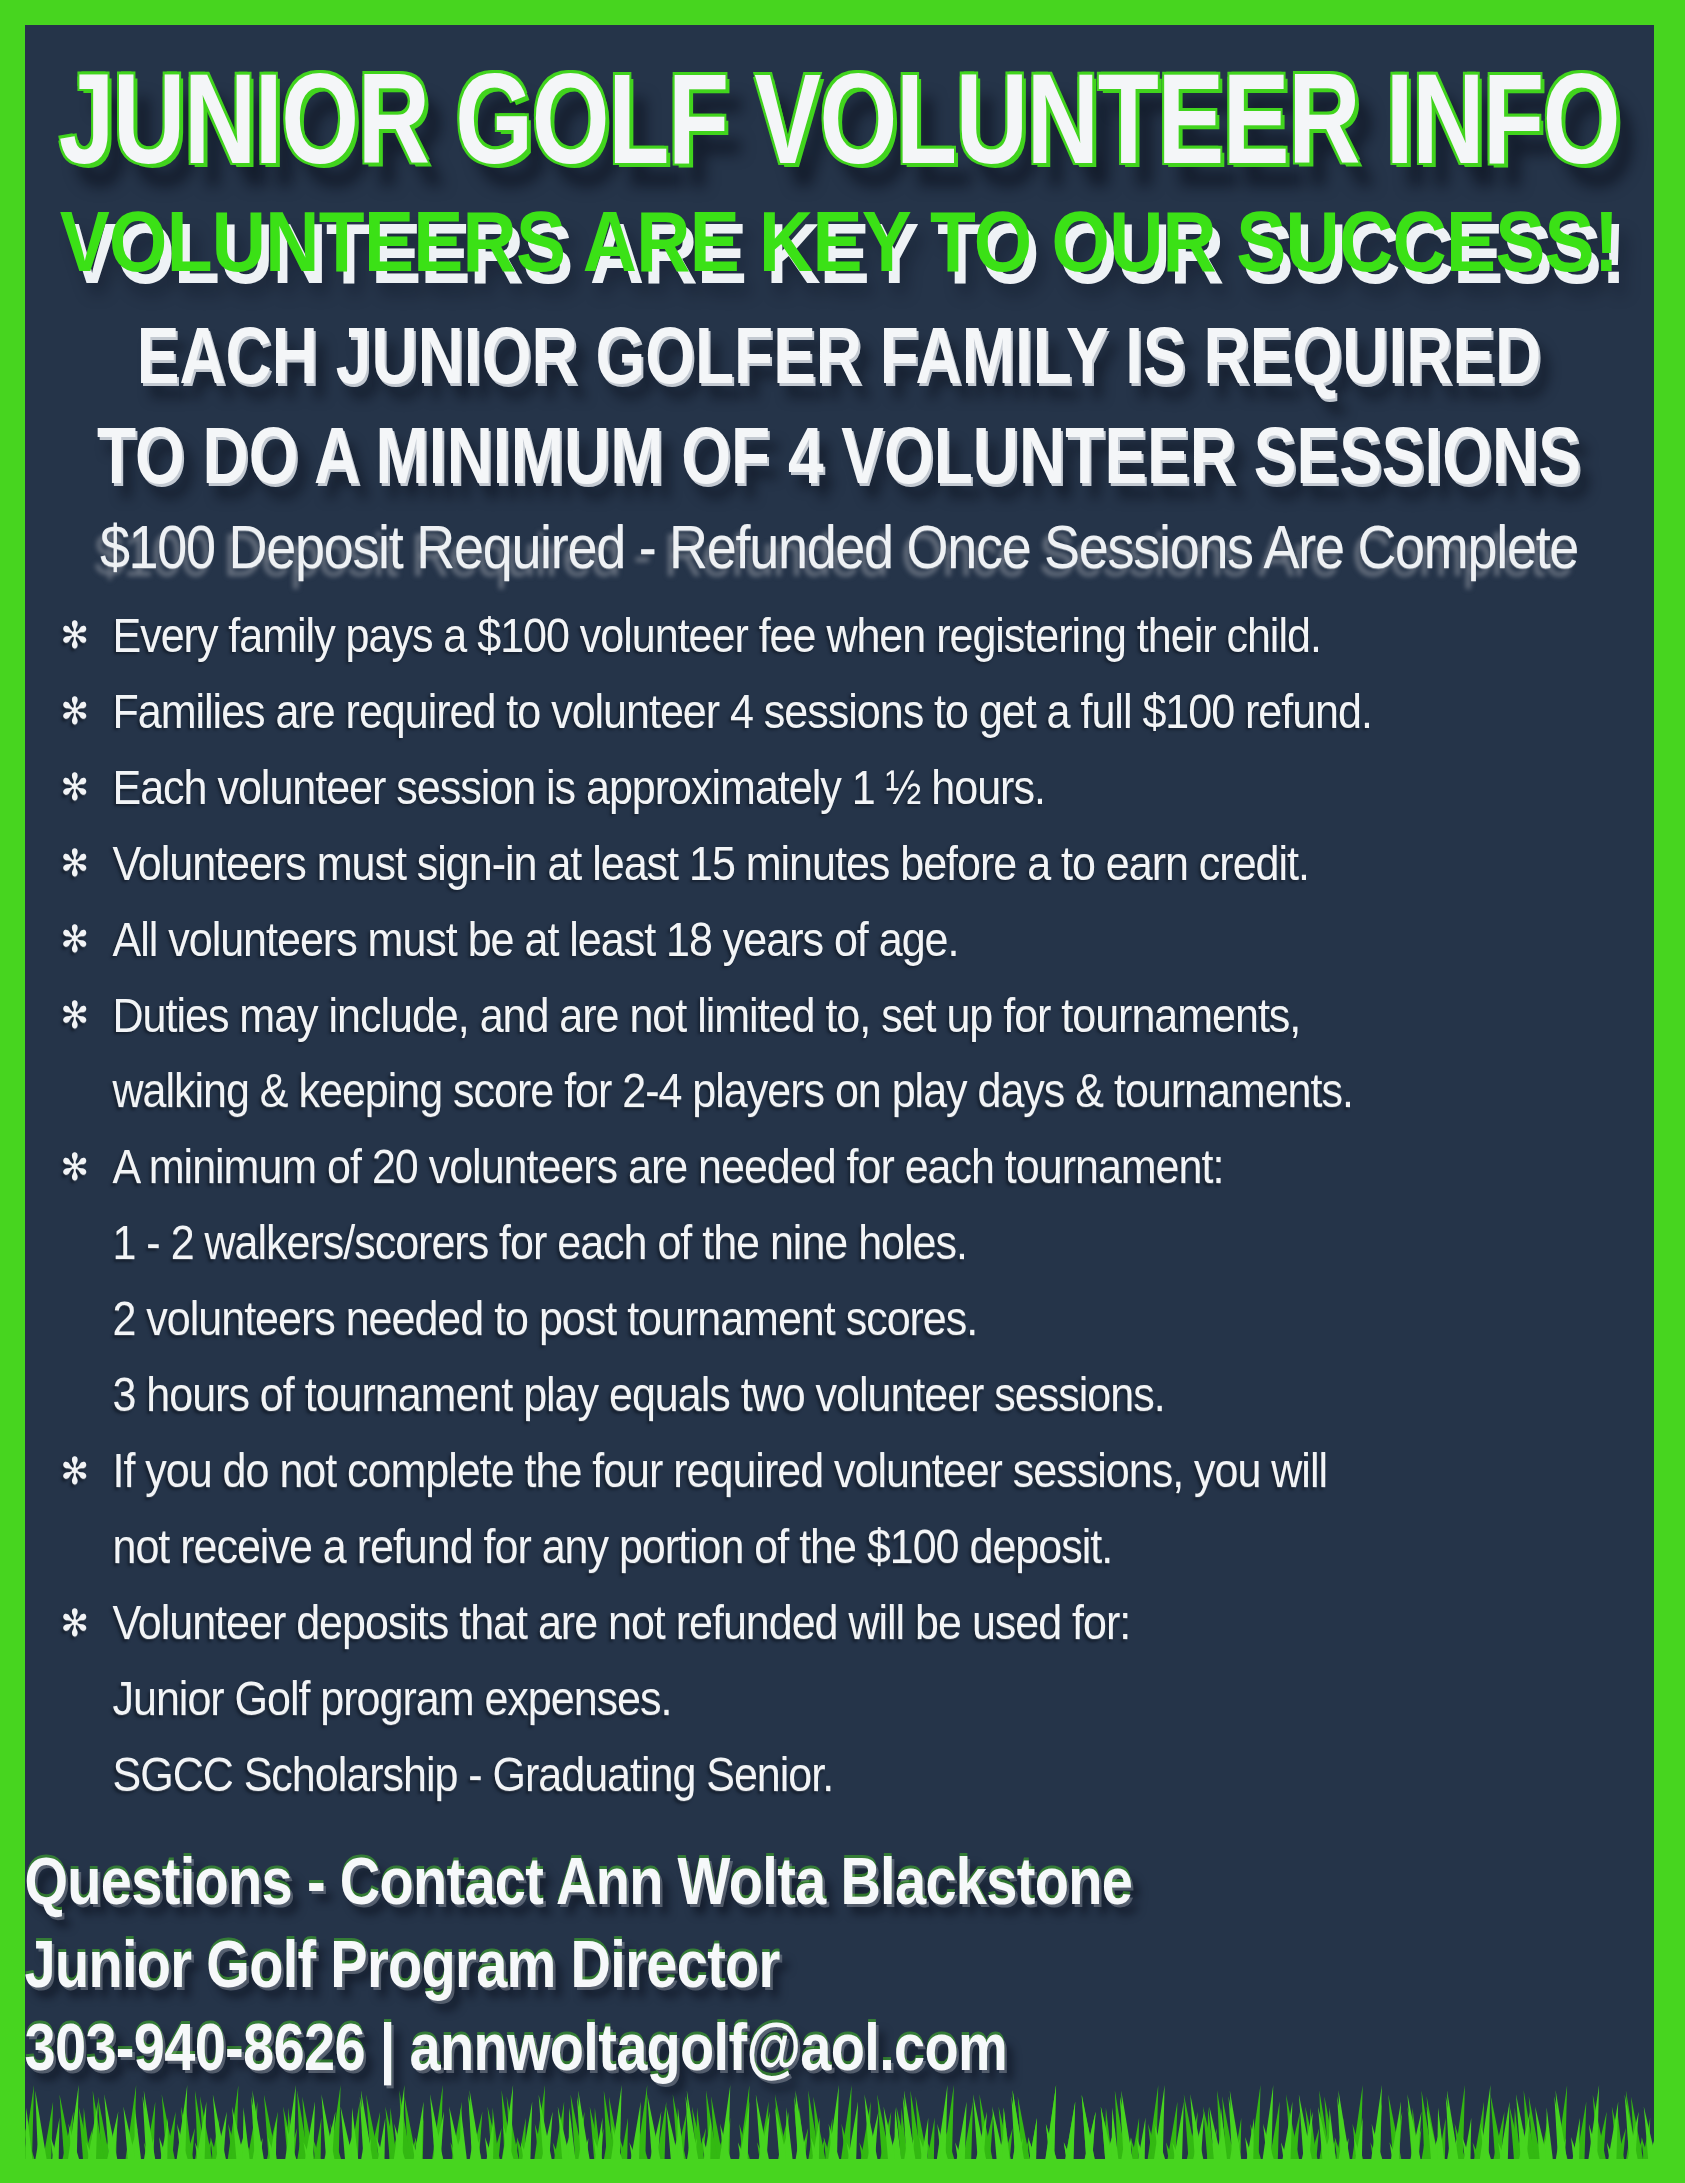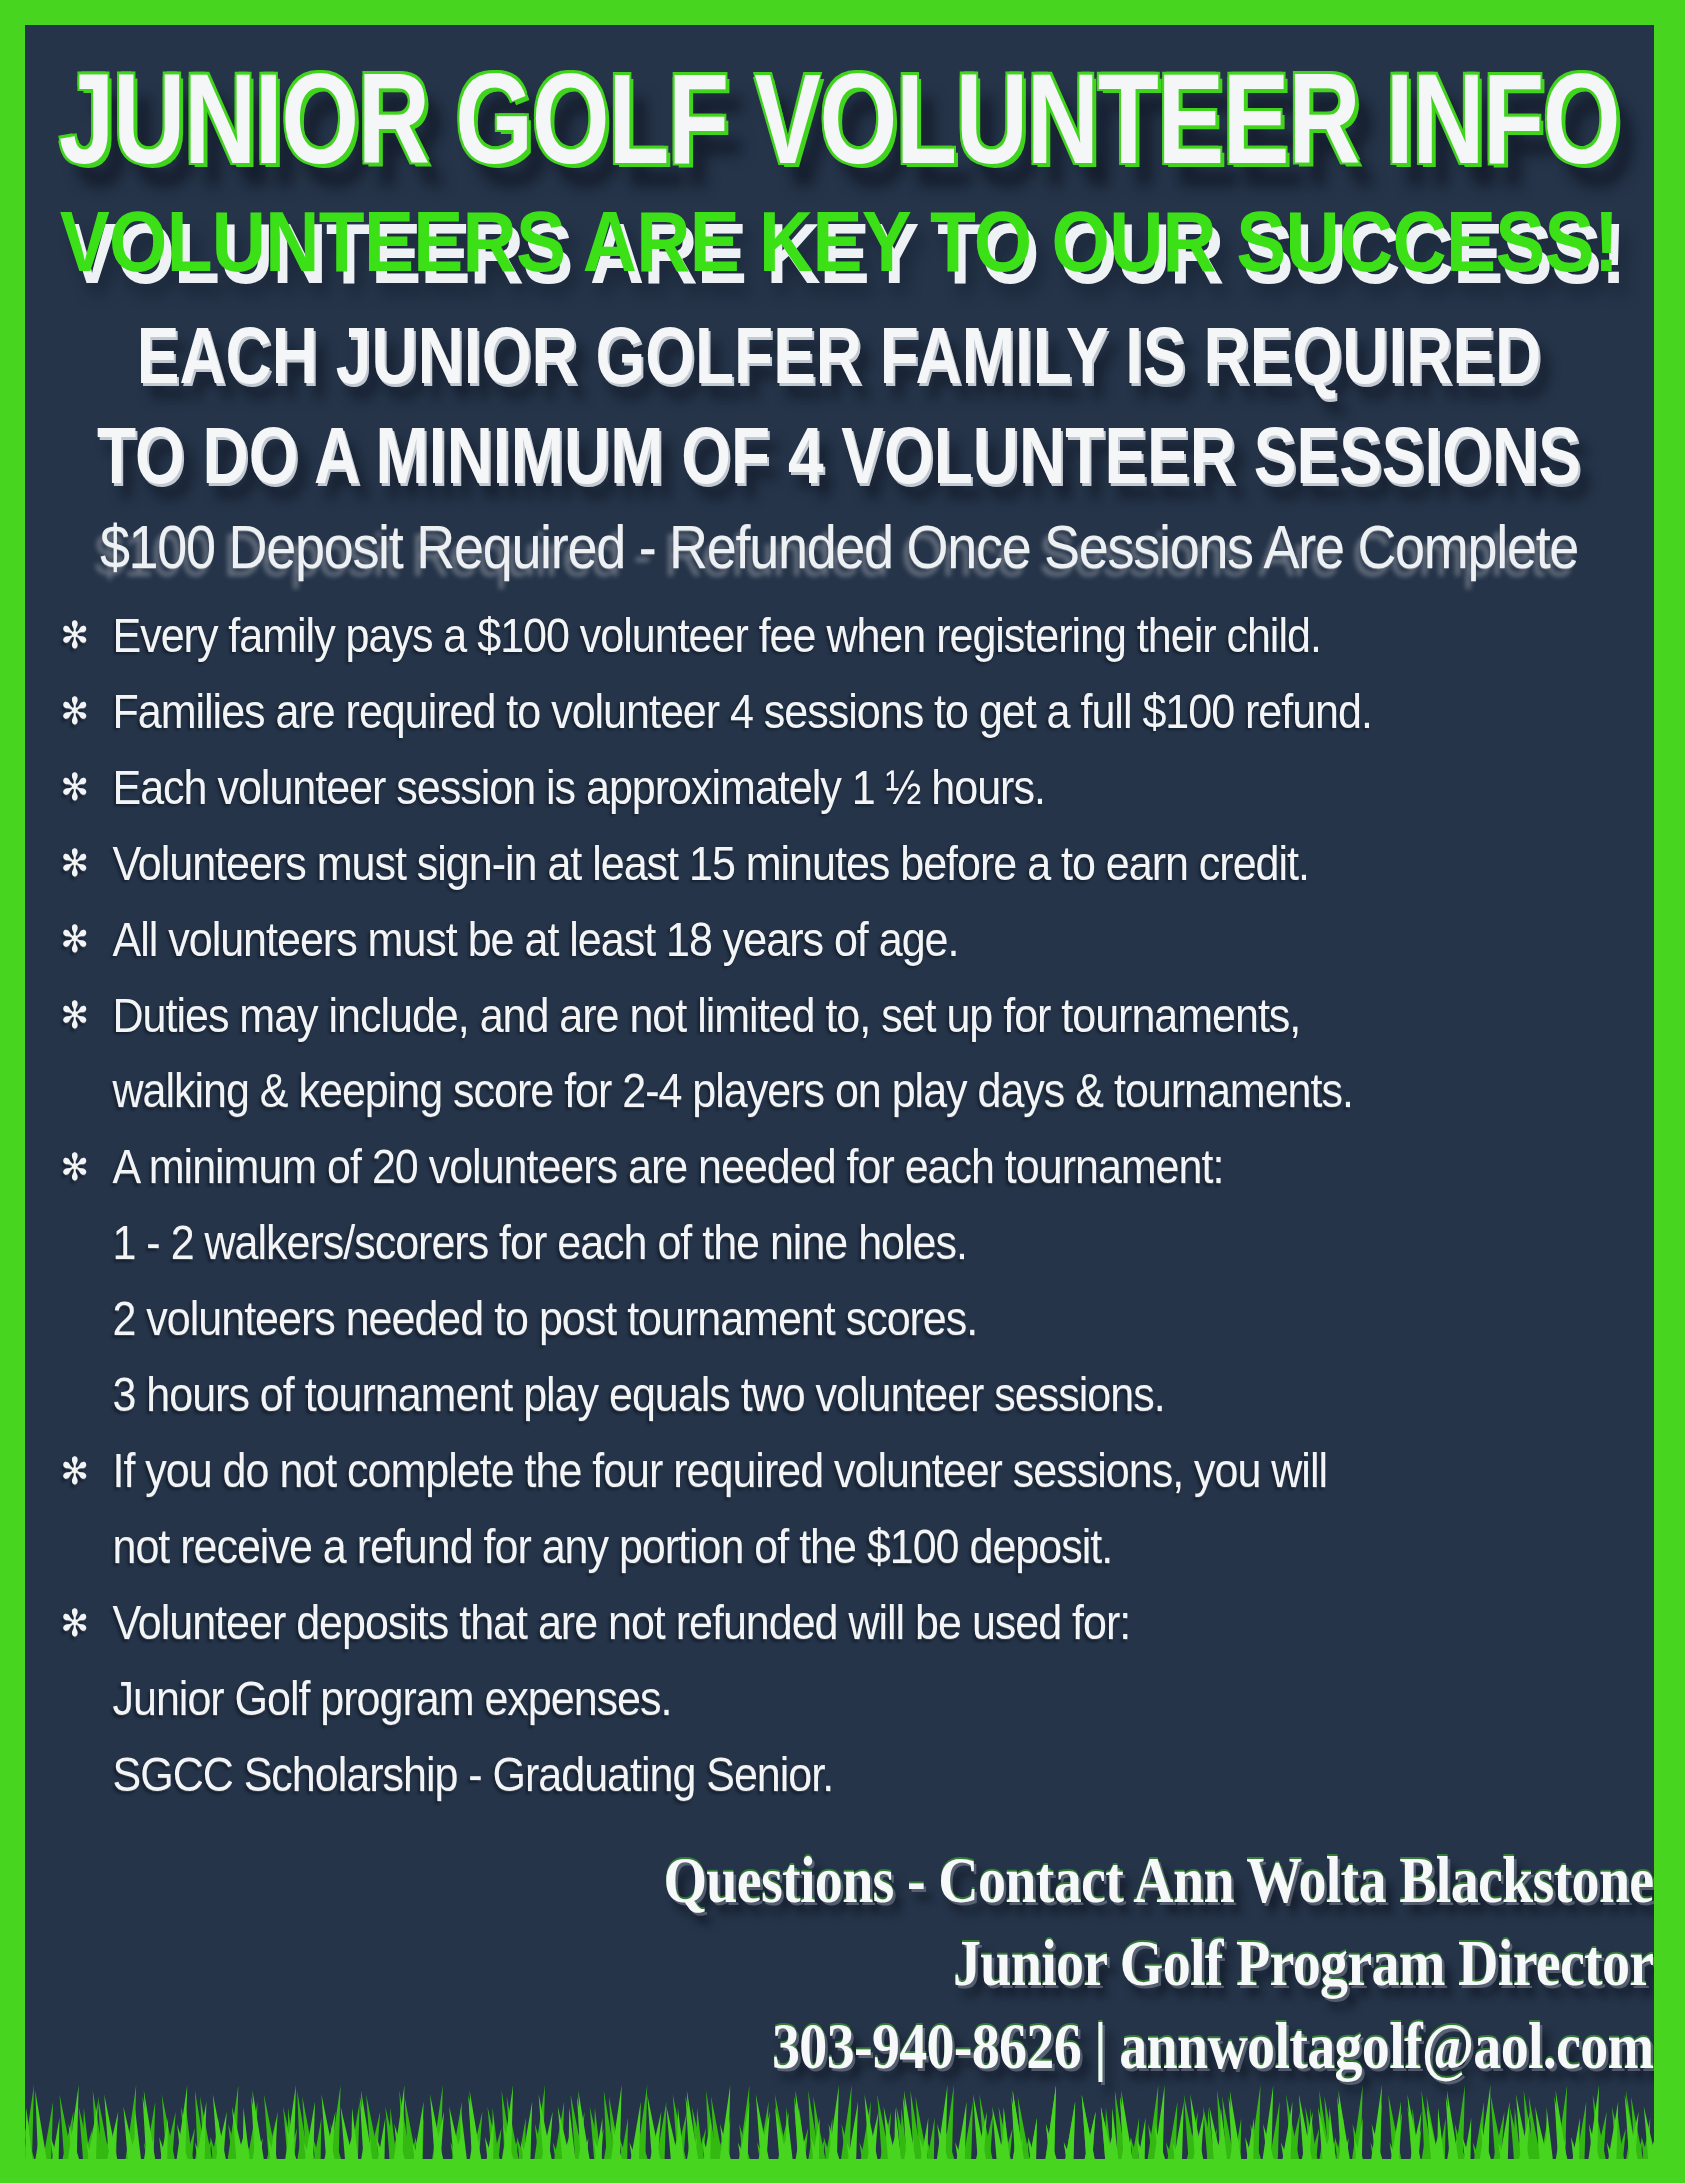--- a/index.html
+++ b/index.html
@@ -80,22 +80,22 @@
     white-space:nowrap;
   }
   .b-line .bullet{
     position:absolute;left:0;top:0;
     font-family:"DejaVu Sans", sans-serif;
     font-size:34px;
   }
 
   
   .contact{
-    margin-top:26.4px;text-align:right;
-    font-family:Liberation Serif, serif;
+    margin-top:26.4px;text-align:left;
+    font-family:Liberation Sans, sans-serif;
     font-weight:bold;color:#f6f8fa;
   }
   .c-line{
     height:83px;line-height:83px;
     font-size:56px;letter-spacing:-0.7px;
     transform:scaleY(1.18);
     text-shadow:
       0 -2px 0 rgba(70,213,31,.45),
       2.6px 2.6px 0 rgba(150,158,168,.45),
       8px 9.3px 8px rgba(5,10,20,.55);

